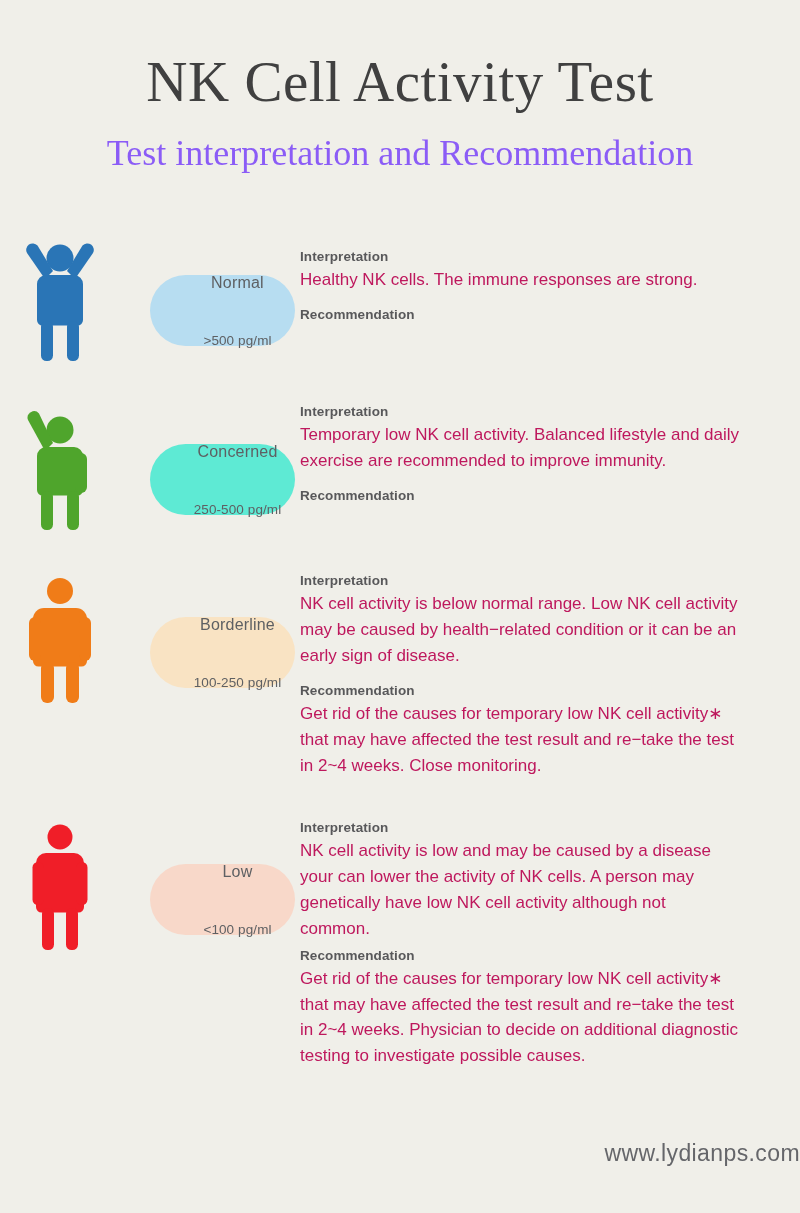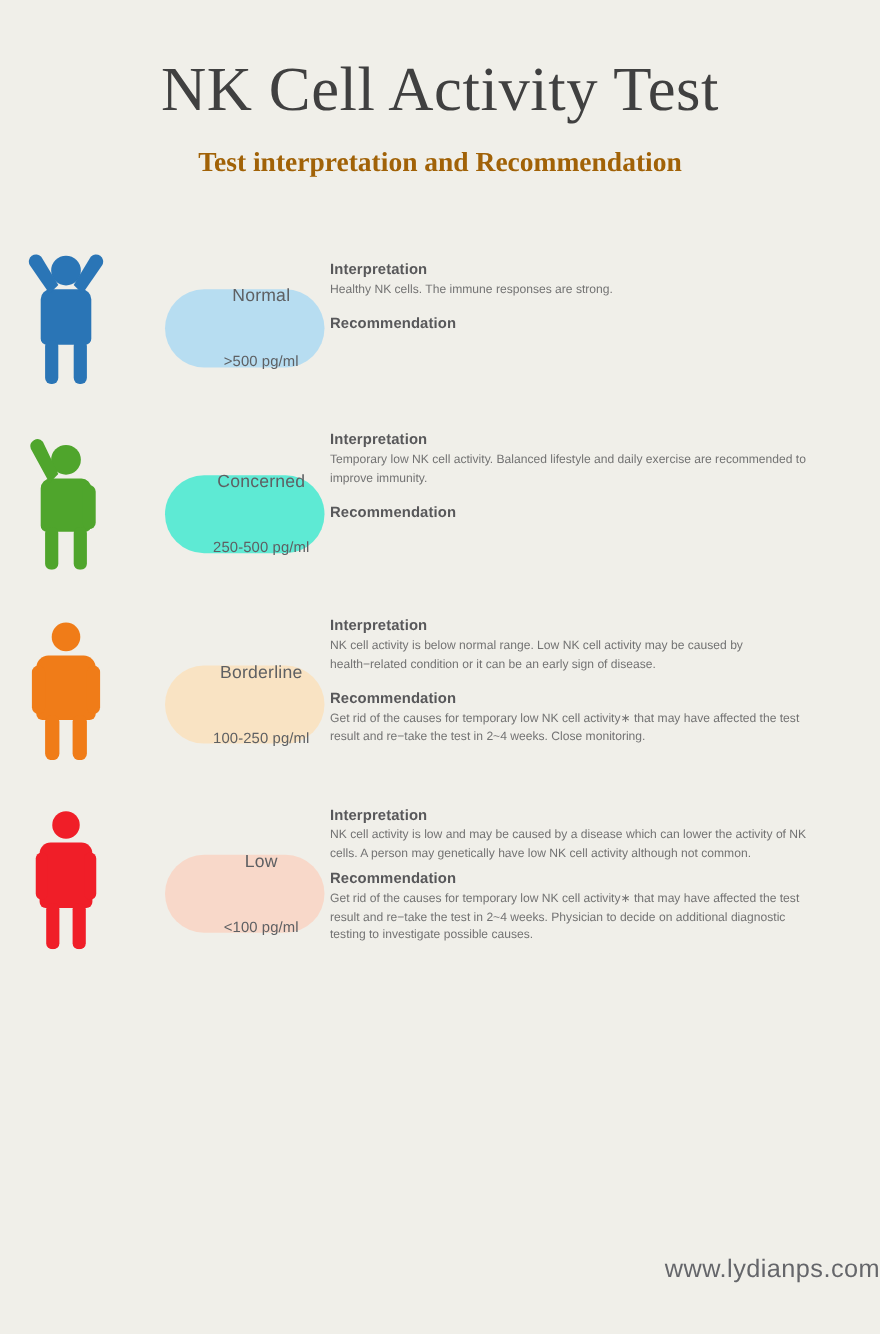--- a/index.html
+++ b/index.html
@@ -31,24 +31,24 @@
     font-family: "Liberation Serif", "DejaVu Serif", serif;
     font-size: 57px;
     line-height: 1.05;
     color: #404040;
     font-weight: 400;
     letter-spacing: 0.5px;
     margin: 0;
   }
   .subtitle {
     font-family: "Liberation Serif", "DejaVu Serif", serif;
-    font-size: 25px;
+    font-size: 36px;
     line-height: 1.1;
-    color: #a16207;
-    font-weight: 700;
+    color: #8b5cf6;
+    font-weight: 400;
     margin: 22px 0 0 0;
   }
 
   
   .rows {
     margin-top: 58px;
   }
   .row {
     position: relative;
     display: flex;
@@ -112,22 +112,22 @@
   }
   .block + .block { margin-top: 14px; }
   .block-title {
     font-size: 13.5px;
     font-weight: bold;
     color: #58585A;
     margin: 0 0 3px 0;
     letter-spacing: 0.1px;
   }
   .block-body {
-    font-size: 11px;
-    color: #737373;
+    font-size: 17px;
+    color: #be185d;
     line-height: 1.52;
     margin: 0;
   }
 
   
   .row-normal    { margin-top: 0px;  }
   .row-concerned { margin-top: 39px; }
   .row-borderline{ margin-top: 43px; }
   .row-low       { margin-top: 42px; }
 
@@ -271,21 +271,21 @@
               <path d="M77 42 a5.5 5.5 0 0 1 5.5 5.5 v32 a5.5 5.5 0 0 1 -11 0 v-32 a5.5 5.5 0 0 1 5.5 -5.5 z"></path>
               <rect x="37" y="88" width="12" height="42" rx="5.5"></rect>
               <rect x="61" y="88" width="12" height="42" rx="5.5"></rect>
             </g>
           </svg>
         </div>
       </div>
       <div class="text-col">
         <div class="block">
           <div class="block-title">Interpretation</div>
-          <p class="block-body">NK cell activity is low and may be caused by a disease which can lower the activity of NK cells. A person may genetically have low NK cell activity although not common.</p>
+          <p class="block-body">NK cell activity is low and may be caused by a disease your can lower the activity of NK cells. A person may genetically have low NK cell activity although not common.</p>
         </div>
         <div class="block">
           <div class="block-title">Recommendation</div>
           <p class="block-body">Get rid of the causes for temporary low NK cell activity∗ that may have affected the test result and re−take the test in 2~4 weeks. Physician to decide on additional diagnostic testing to investigate possible causes.</p>
         </div>
       </div>
     </div>
 
   </div>
 

